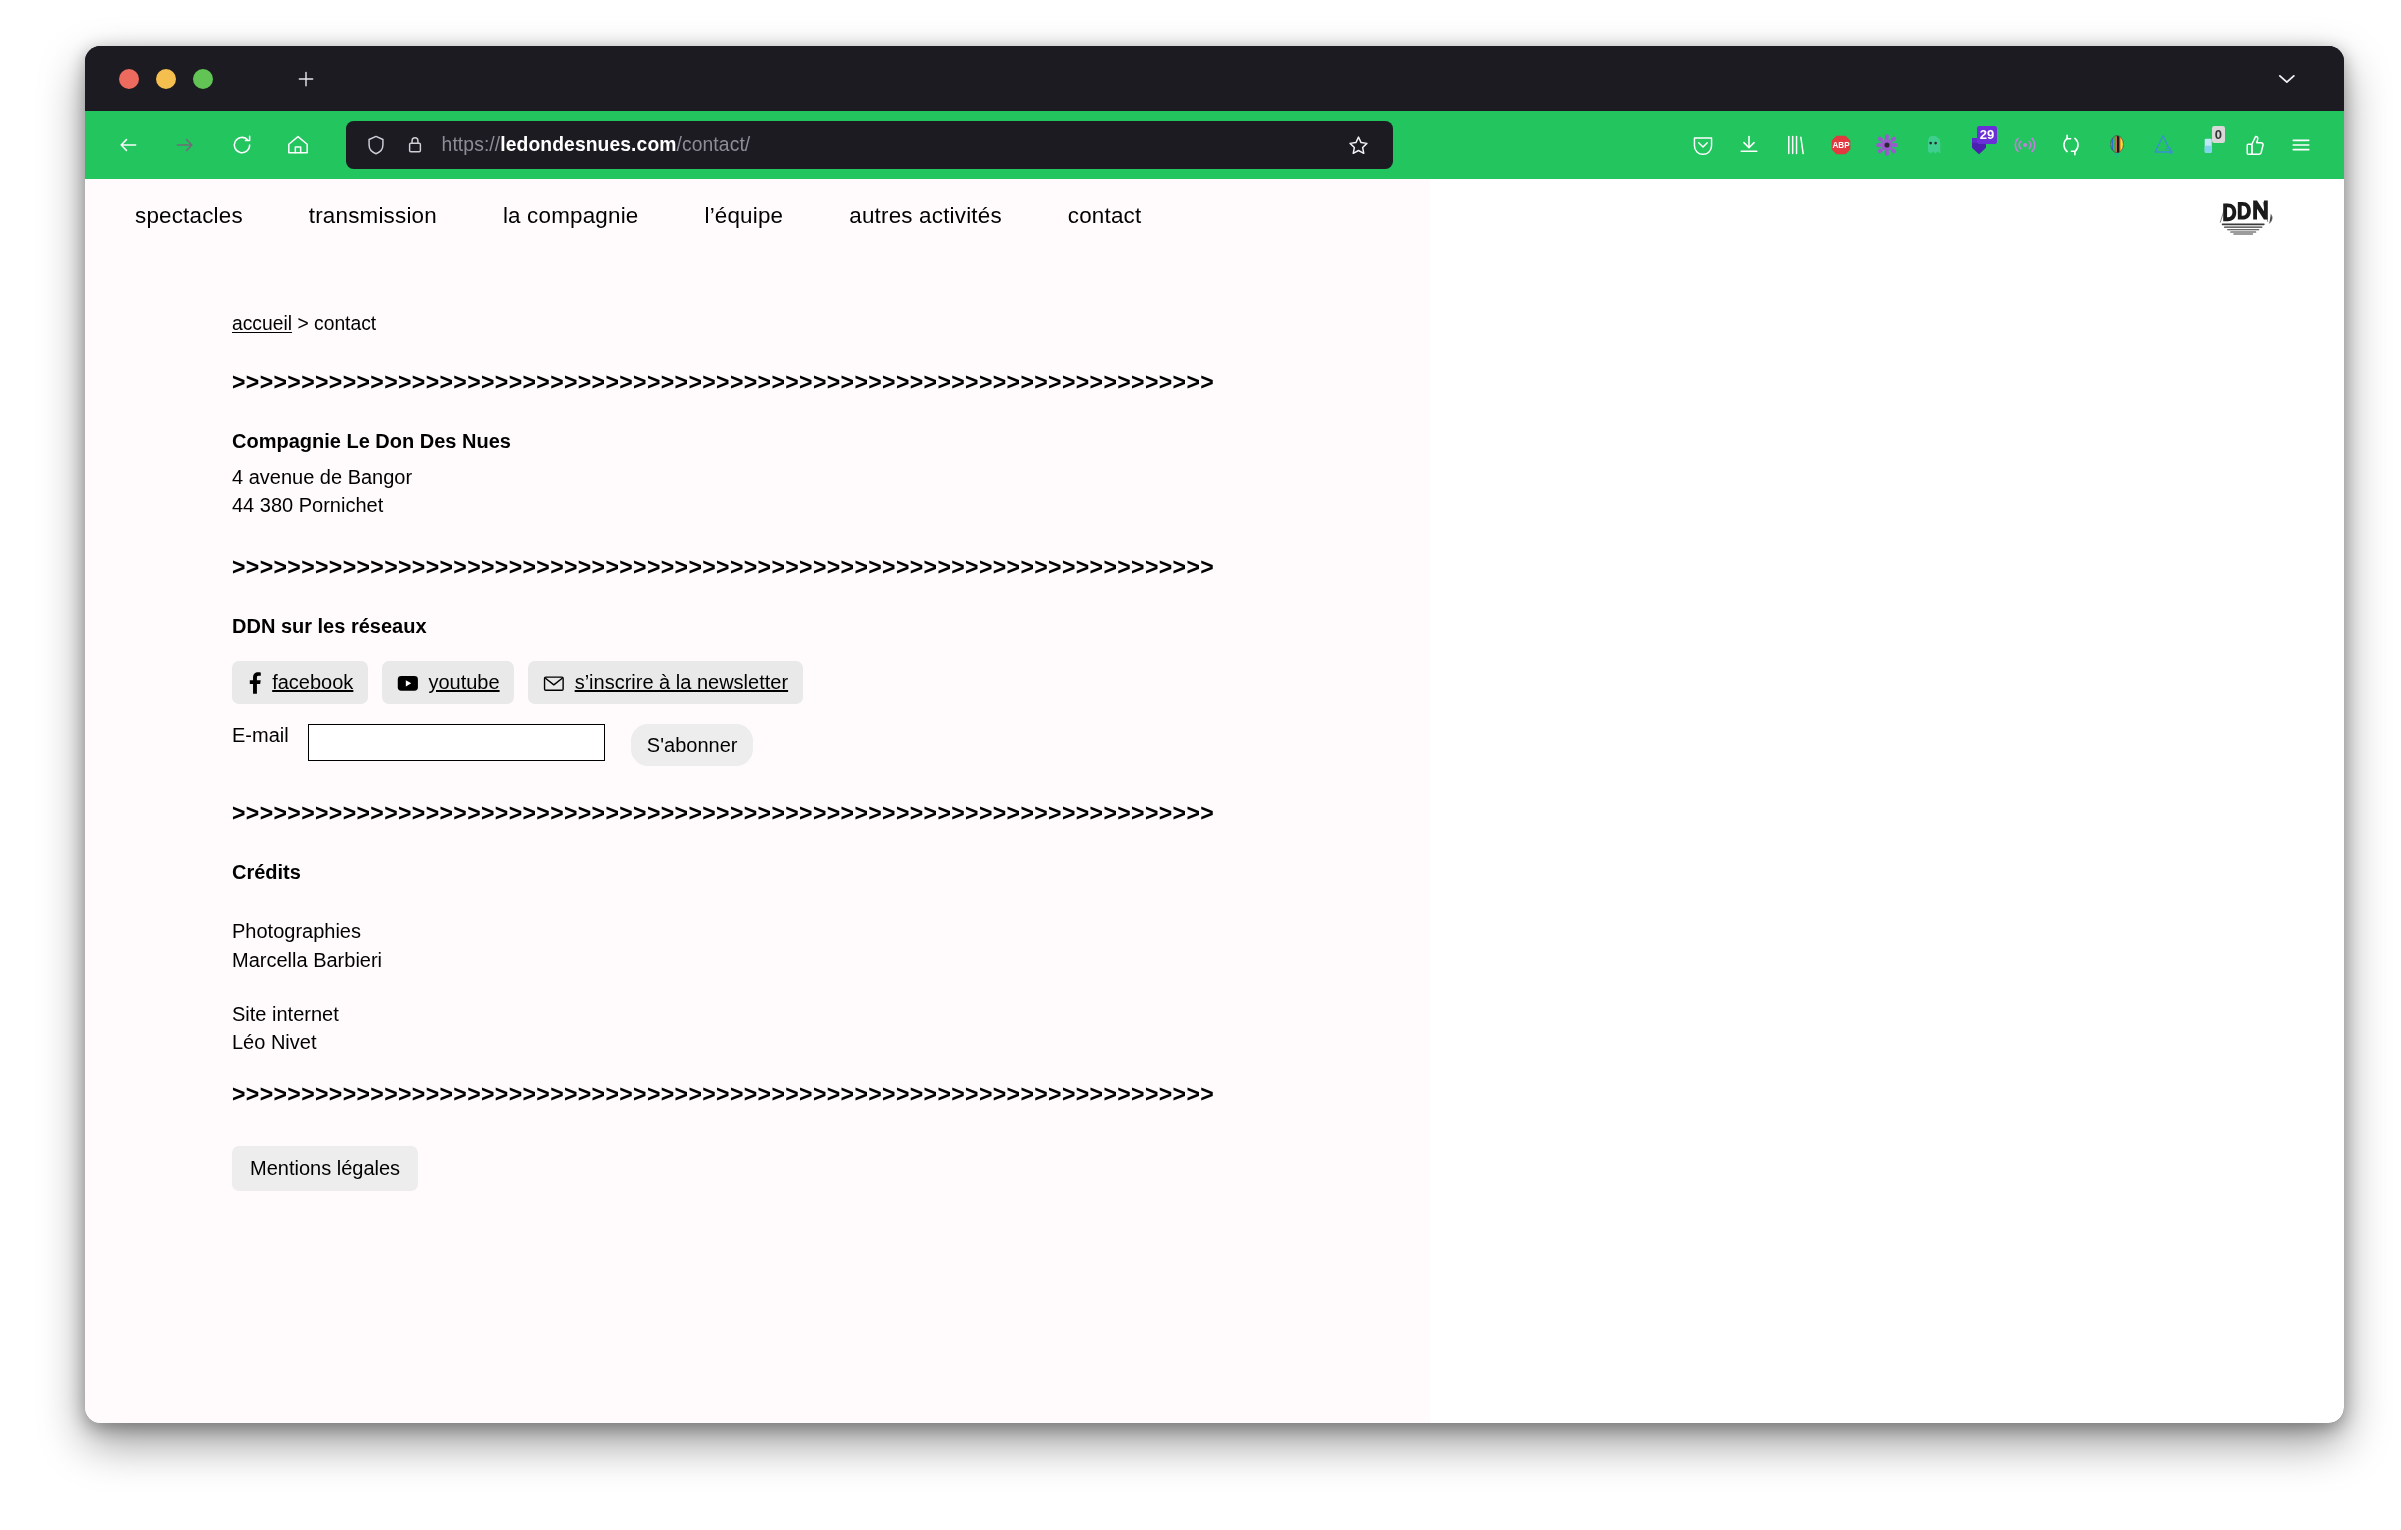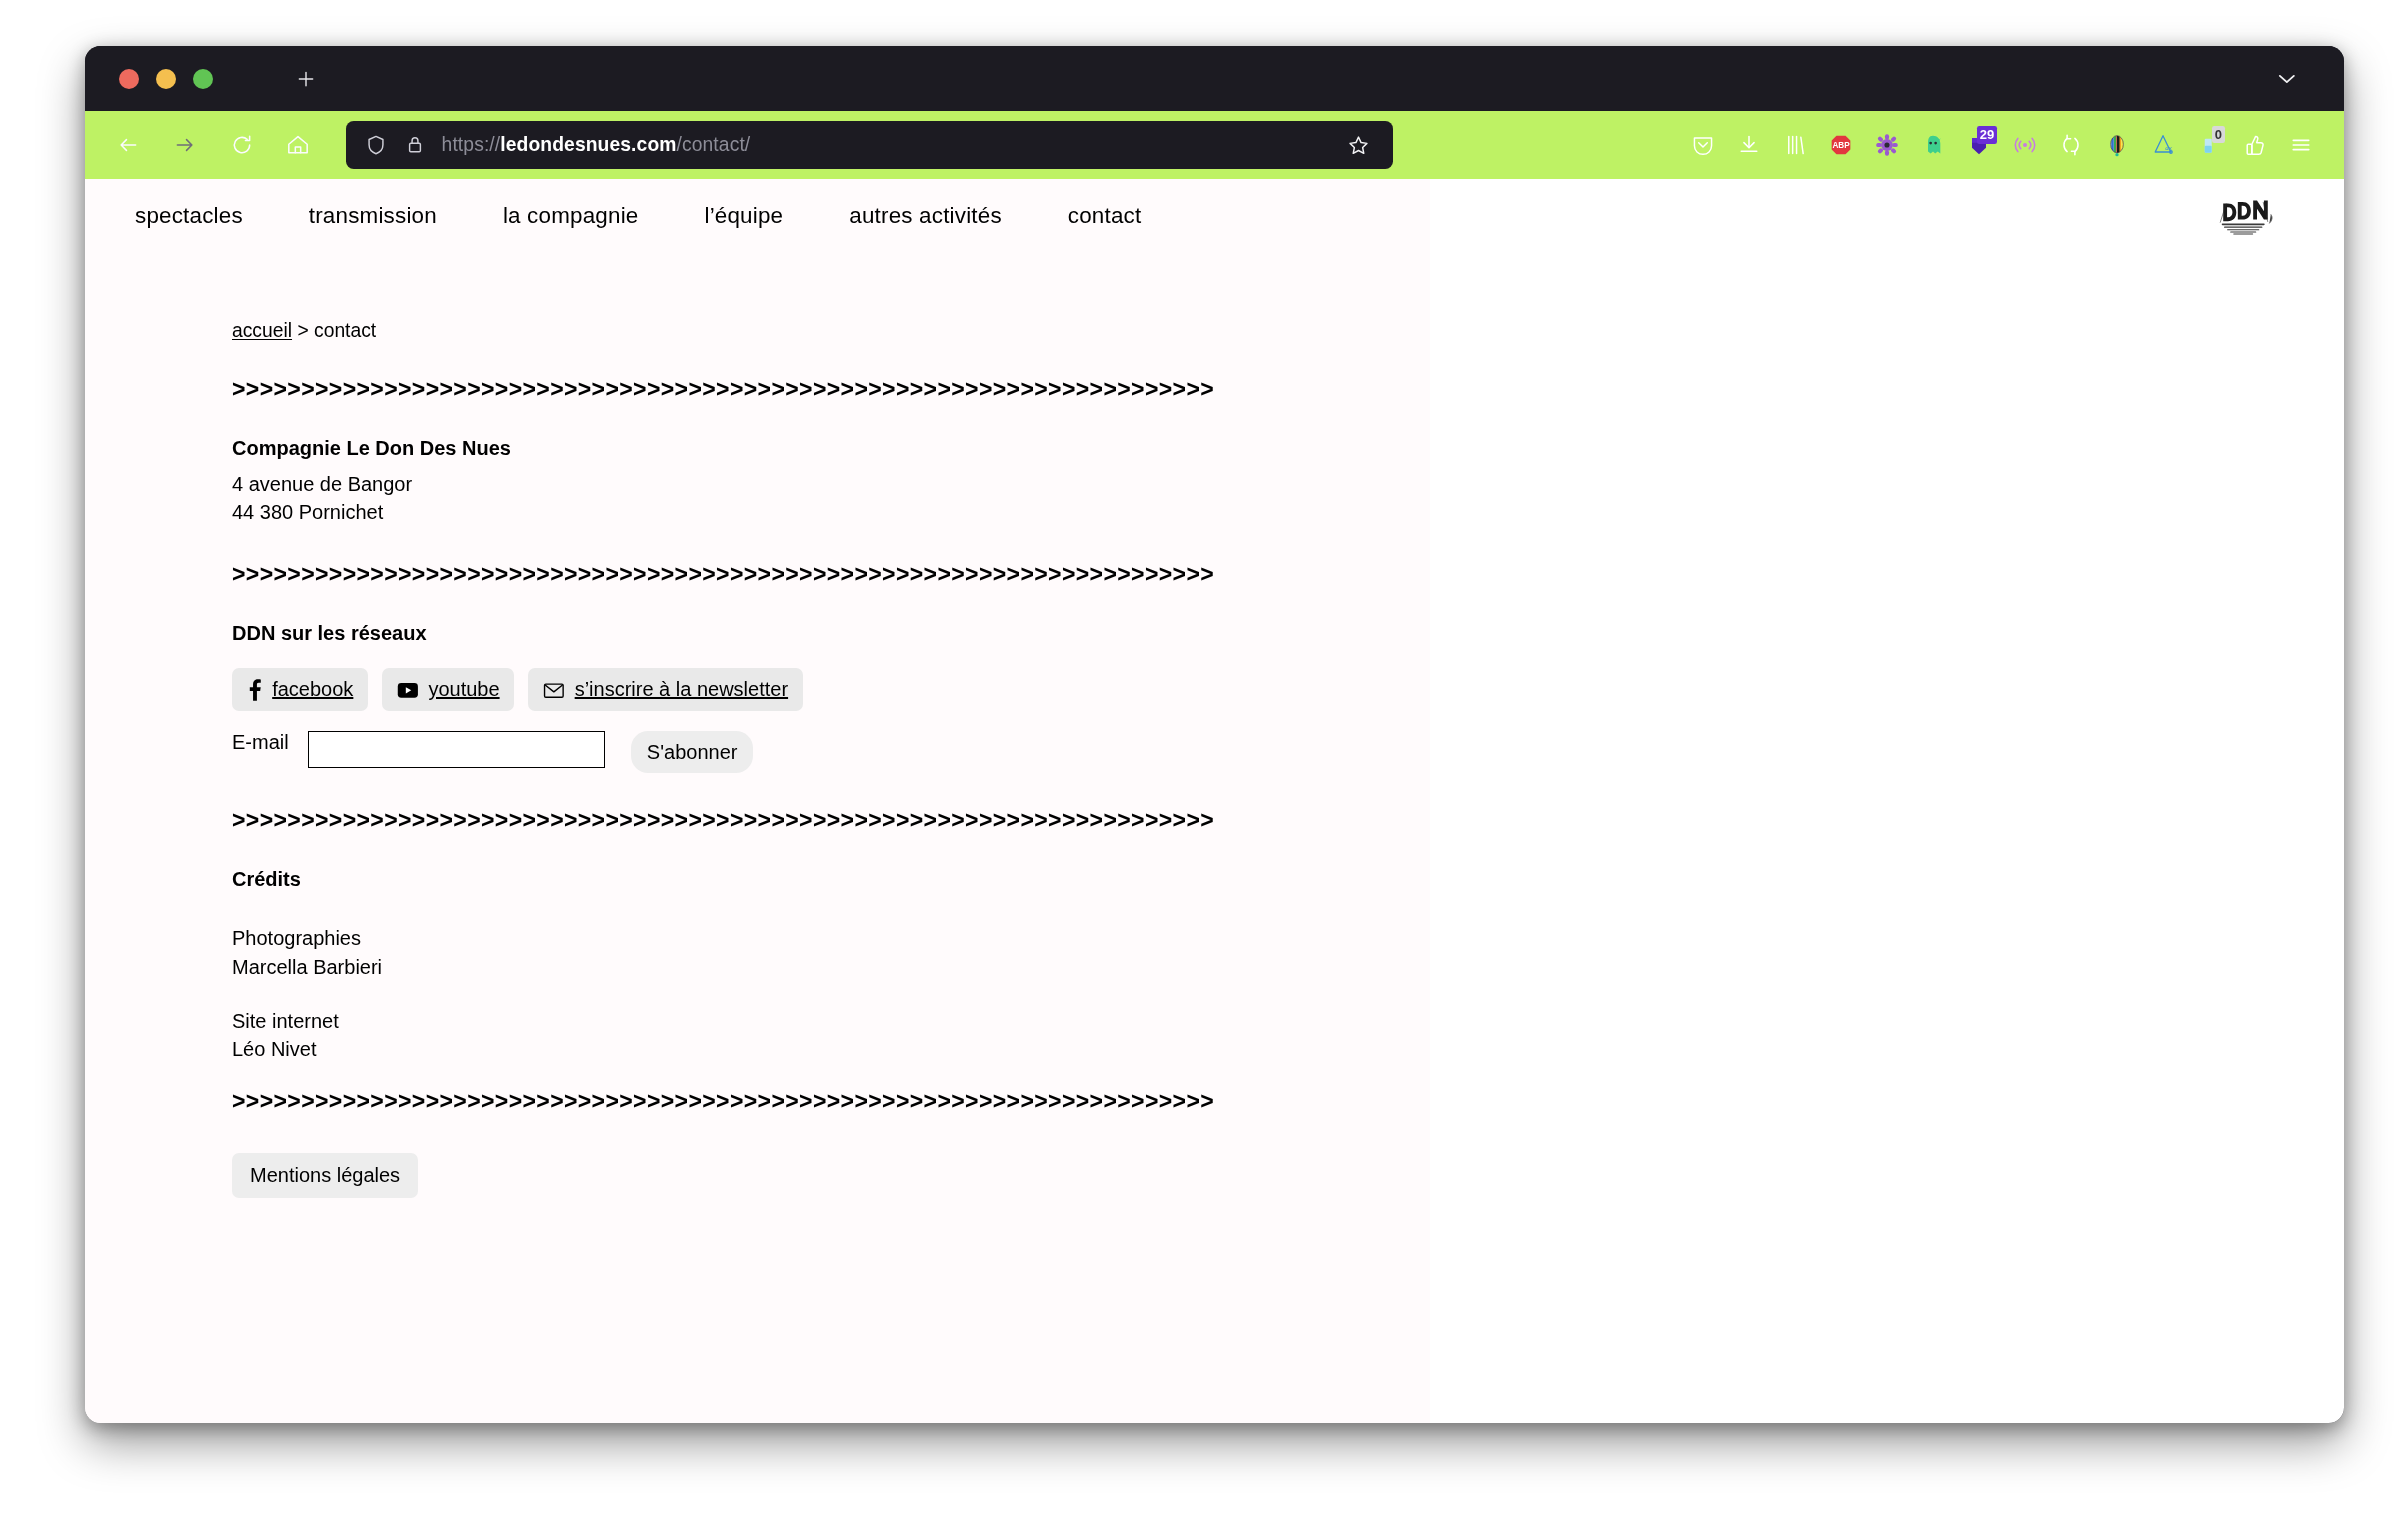--- a/index.html
+++ b/index.html
@@ -131,21 +131,21 @@
     transform: translateY(-50%);
     width: 34px; height: 34px;
     display: flex; align-items: center; justify-content: center;
     color: #f0f0f2;
   }
   .tablist-chevron svg { width: 21.7px; height: 14px; }
 
   
   #nav-bar {
     height: 68px;
-    background: #bef264;
+    background: #22c55e;
     display: flex;
     align-items: center;
     padding: 0 20px;
     flex: none;
     gap: 0;
   }
   .nav-btn {
     width: 46px; height: 46px;
     display: flex; align-items: center; justify-content: center;
     border-radius: 6.2px;
@@ -266,21 +266,21 @@
     height: 48px;
     display: flex;
     align-items: center;
     justify-content: center;
   }
 
   
   #content {
     position: absolute;
     left: 147px;
-    top: 140px;
+    top: 133px;
     width: 1176px;
     color: #000;
   }
   .breadcrumb {
     font-size: 19.3px;
     margin-bottom: 36px;
     line-height: 1.2;
   }
   .breadcrumb a {
     color: #000;

